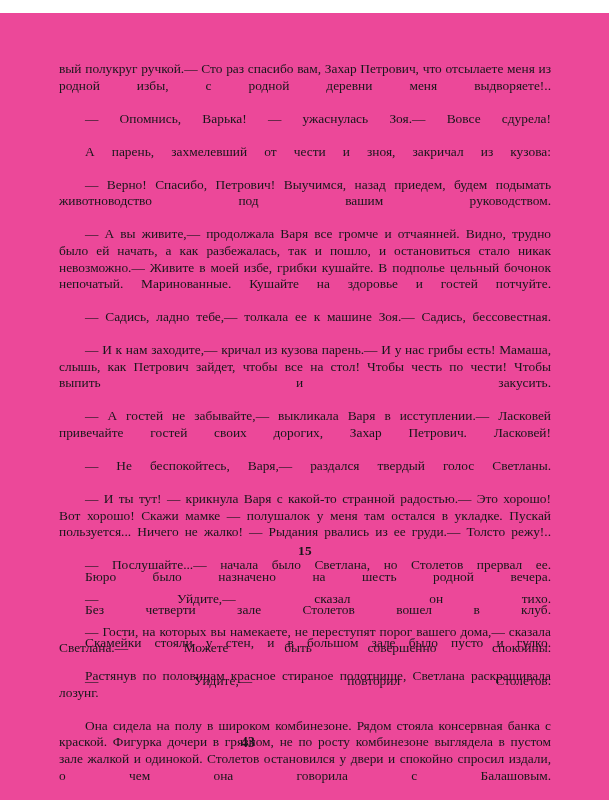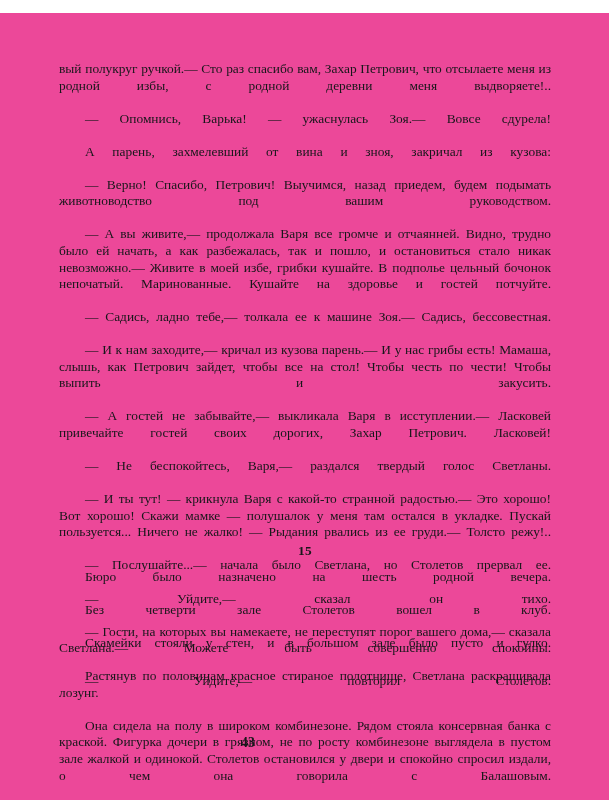--- a/index.html
+++ b/index.html
@@ -88,21 +88,21 @@
   }
 </style>
 </head>
 <body>
 
 <div class="page">
 
   <div class="text-column">
     <p class="para cont">вый полукруг ручкой.— Сто раз спасибо вам, Захар Петрович, что отсылаете меня из родной избы, с родной деревни меня выдворяете!..</p>
     <p class="para indent">— Опомнись, Варька! — ужаснулась Зоя.— Вовсе сдурела!</p>
-    <p class="para indent">А парень, захмелевший от вина и зноя, закричал из кузова:</p>
+    <p class="para indent">А парень, захмелевший от чести и зноя, закричал из кузова:</p>
     <p class="para indent">— Верно! Спасибо, Петрович! Выучимся, назад приедем, будем подымать животноводство под вашим руководством.</p>
     <p class="para indent">— А вы живите,— продолжала Варя все громче и отчаянней. Видно, трудно было ей начать, а как разбежалась, так и пошло, и остановиться стало никак невозможно.— Живите в моей избе, грибки кушайте. В подполье цельный бочонок непочатый. Маринованные. Кушайте на здоровье и гостей потчуйте.</p>
     <p class="para indent">— Садись, ладно тебе,— толкала ее к машине Зоя.— Садись, бессовестная.</p>
     <p class="para indent">— И к нам заходите,— кричал из кузова парень.— И у нас грибы есть! Мамаша, слышь, как Петрович зайдет, чтобы все на стол! Чтобы честь по чести! Чтобы выпить и закусить.</p>
     <p class="para indent">— А гостей не забывайте,— выкликала Варя в исступлении.— Ласковей привечайте гостей своих дорогих, Захар Петрович. Ласковей!</p>
     <p class="para indent">— Не беспокойтесь, Варя,— раздался твердый голос Светланы.</p>
     <p class="para indent">— И ты тут! — крикнула Варя с какой-то странной радостью.— Это хорошо! Вот хорошо! Скажи мамке — полушалок у меня там остался в укладке. Пускай пользуется... Ничего не жалко! — Рыдания рвались из ее груди.— Толсто режу!..</p>
     <p class="para indent">— Послушайте...— начала было Светлана, но Столетов прервал ее.</p>
     <p class="para indent">— Уйдите,— сказал он тихо.</p>
     <p class="para indent">— Гости, на которых вы намекаете, не переступят порог вашего дома,— сказала Светлана.— Можете быть совершенно спокойны.</p>

